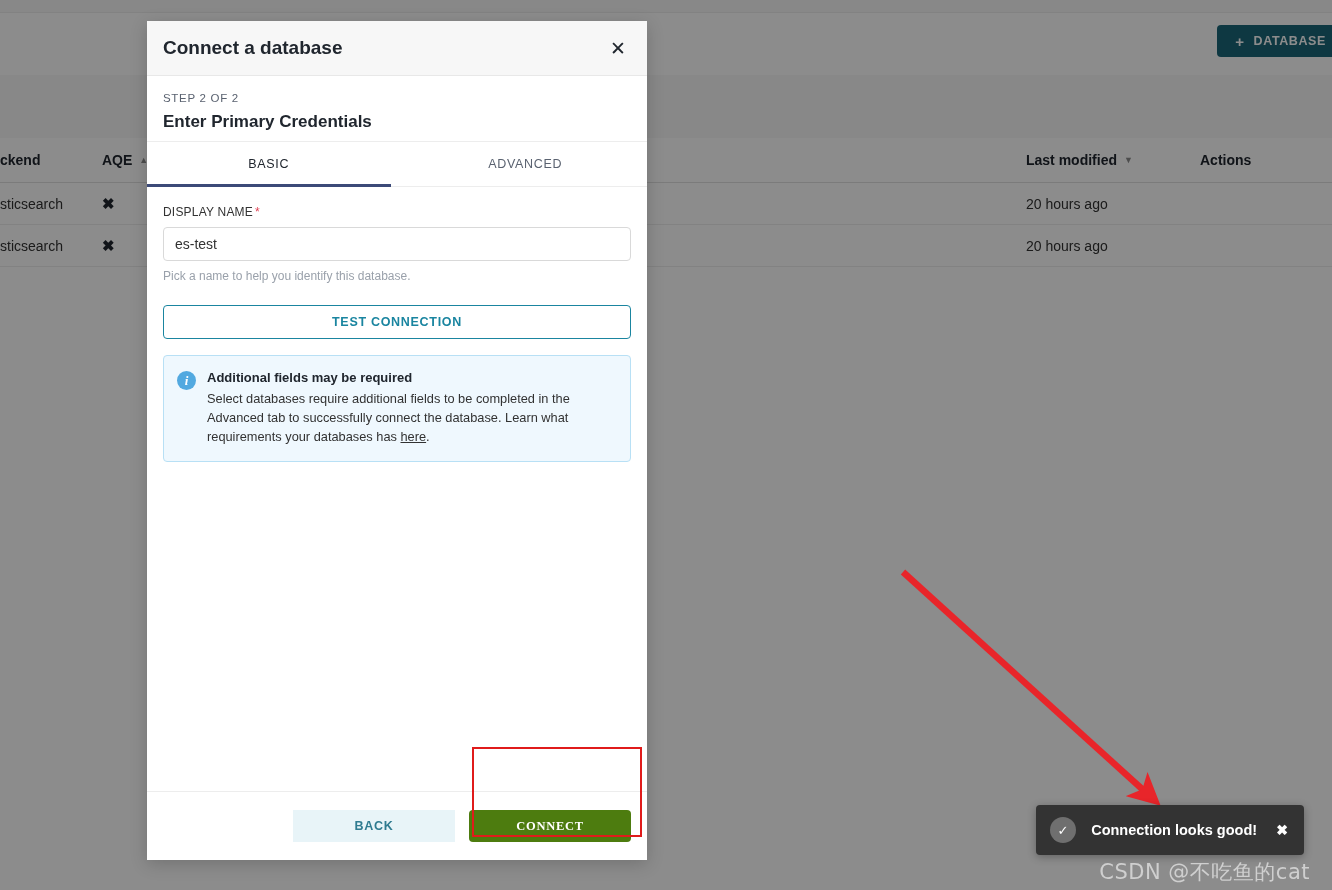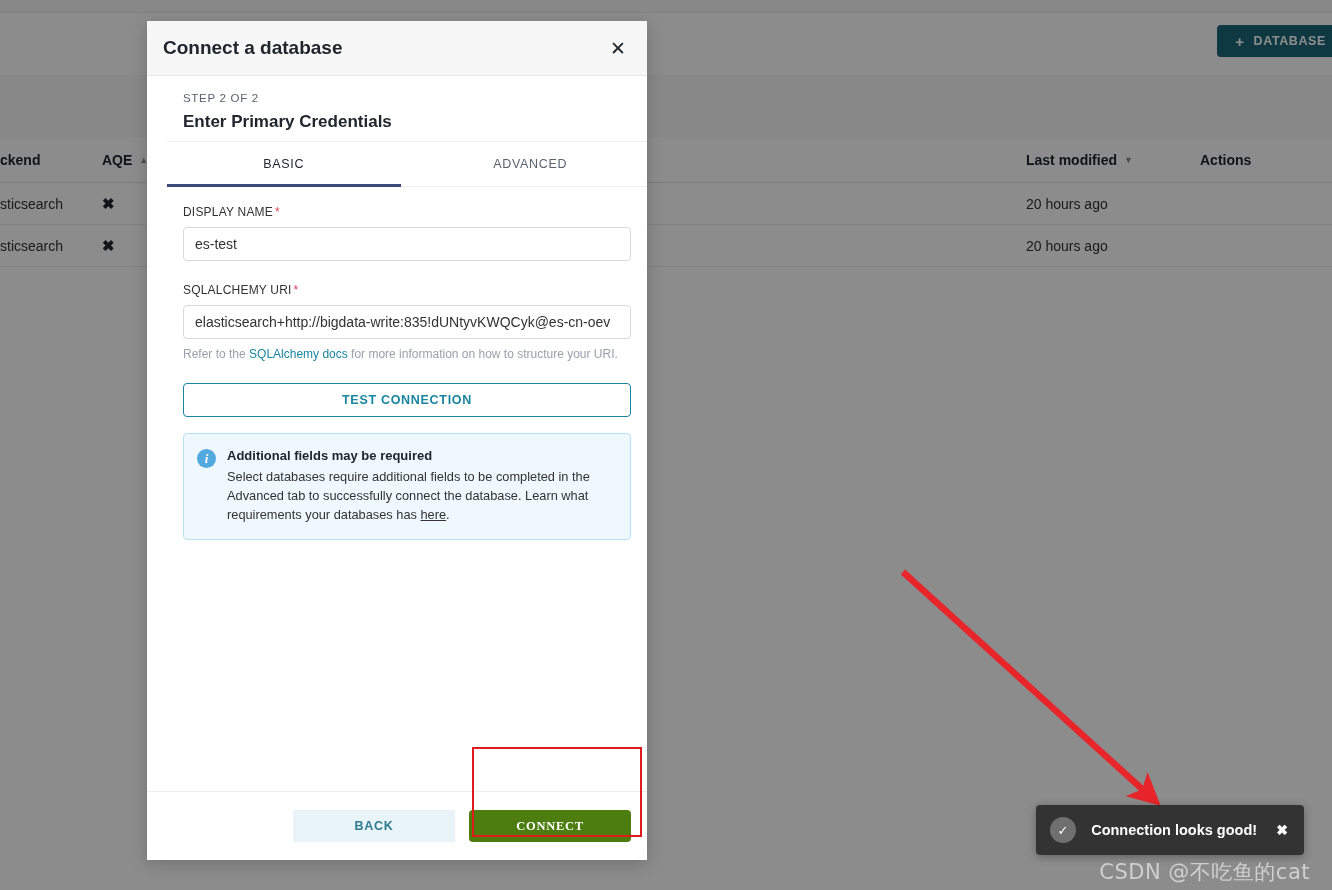--- a/index.html
+++ b/index.html
@@ -147,21 +147,20 @@
     font-size: 19px;
     line-height: 1;
     padding: 0;
   }
 
   .modal-body {
     flex: 1 1 auto;
     overflow: hidden;
     display: flex;
     flex-direction: column;
-    padding-left: 20px;
   }
   .intro {
     padding: 16px 16px 0 16px;
   }
   .step-label {
     font-size: 11.5px;
     color: #5a6270;
     letter-spacing: 0.7px;
     margin-bottom: 8px;
   }
@@ -481,31 +480,23 @@
       <button class="tab">ADVANCED</button>
     </div>
 
     <div class="form">
 
       <div class="field-block">
         <div class="field-label">
           <span>DISPLAY NAME</span><span class="req">*</span>
         </div>
         <input class="text-input" type="text" value="es-test" style="">
+        <div class="hint">Pick a name to help you identify this database.</div>
       </div>
 
-      <div class="field-block">
-        <div class="field-label">
-          <span>SQLALCHEMY URI</span><span class="req">*</span>
-        </div>
-        <input class="text-input" type="text" value="elasticsearch+http://bigdata-write:835!dUNtyvKWQCyk@es-cn-oev" style="">
-        <div class="hint">
-          <span>Refer to the </span><a class="link">SQLAlchemy docs</a><span> for more information on how to structure your URI.</span>
-        </div>
-      </div>
 
       <button class="test-btn">TEST CONNECTION</button>
 
       <div class="alert">
         <div class="alert-icon">i</div>
         <div>
           <div class="alert-title">Additional fields may be required</div>
           <div class="alert-text">
             <span>Select databases require additional fields to be completed in the Advanced tab to successfully connect the database. Learn what requirements your databases has </span><a class="ul-link">here</a><span>.</span>
           </div>

